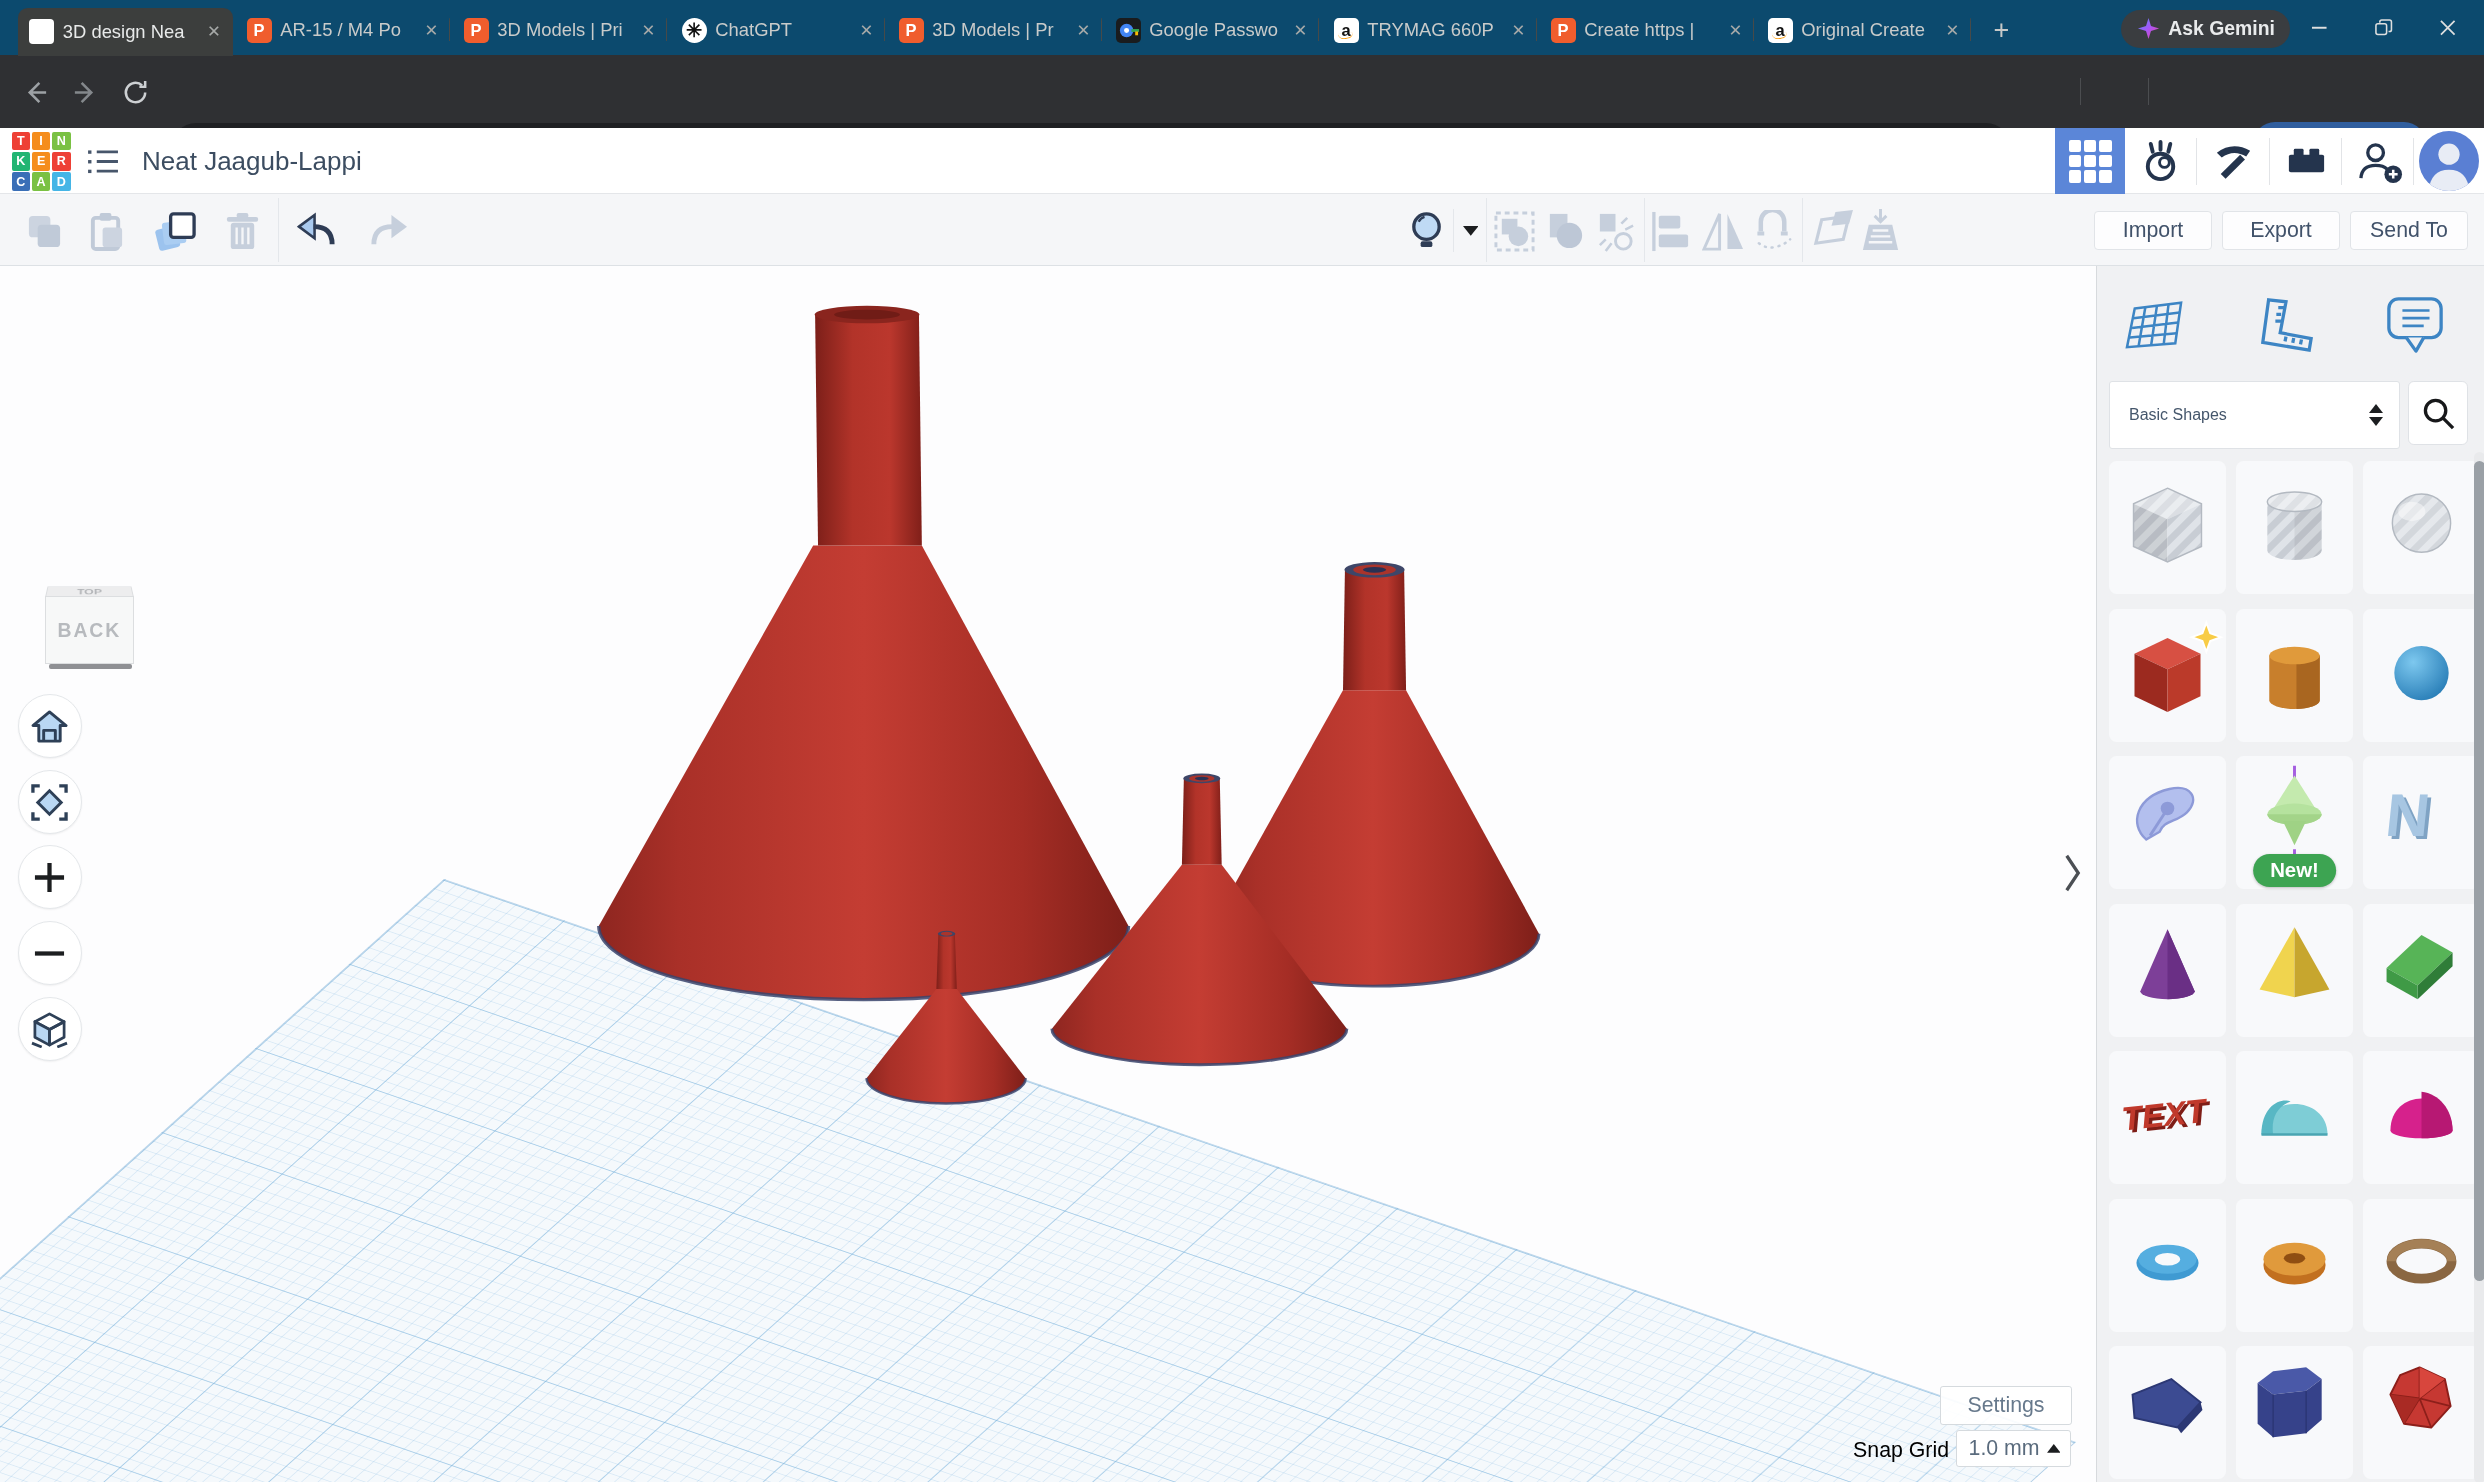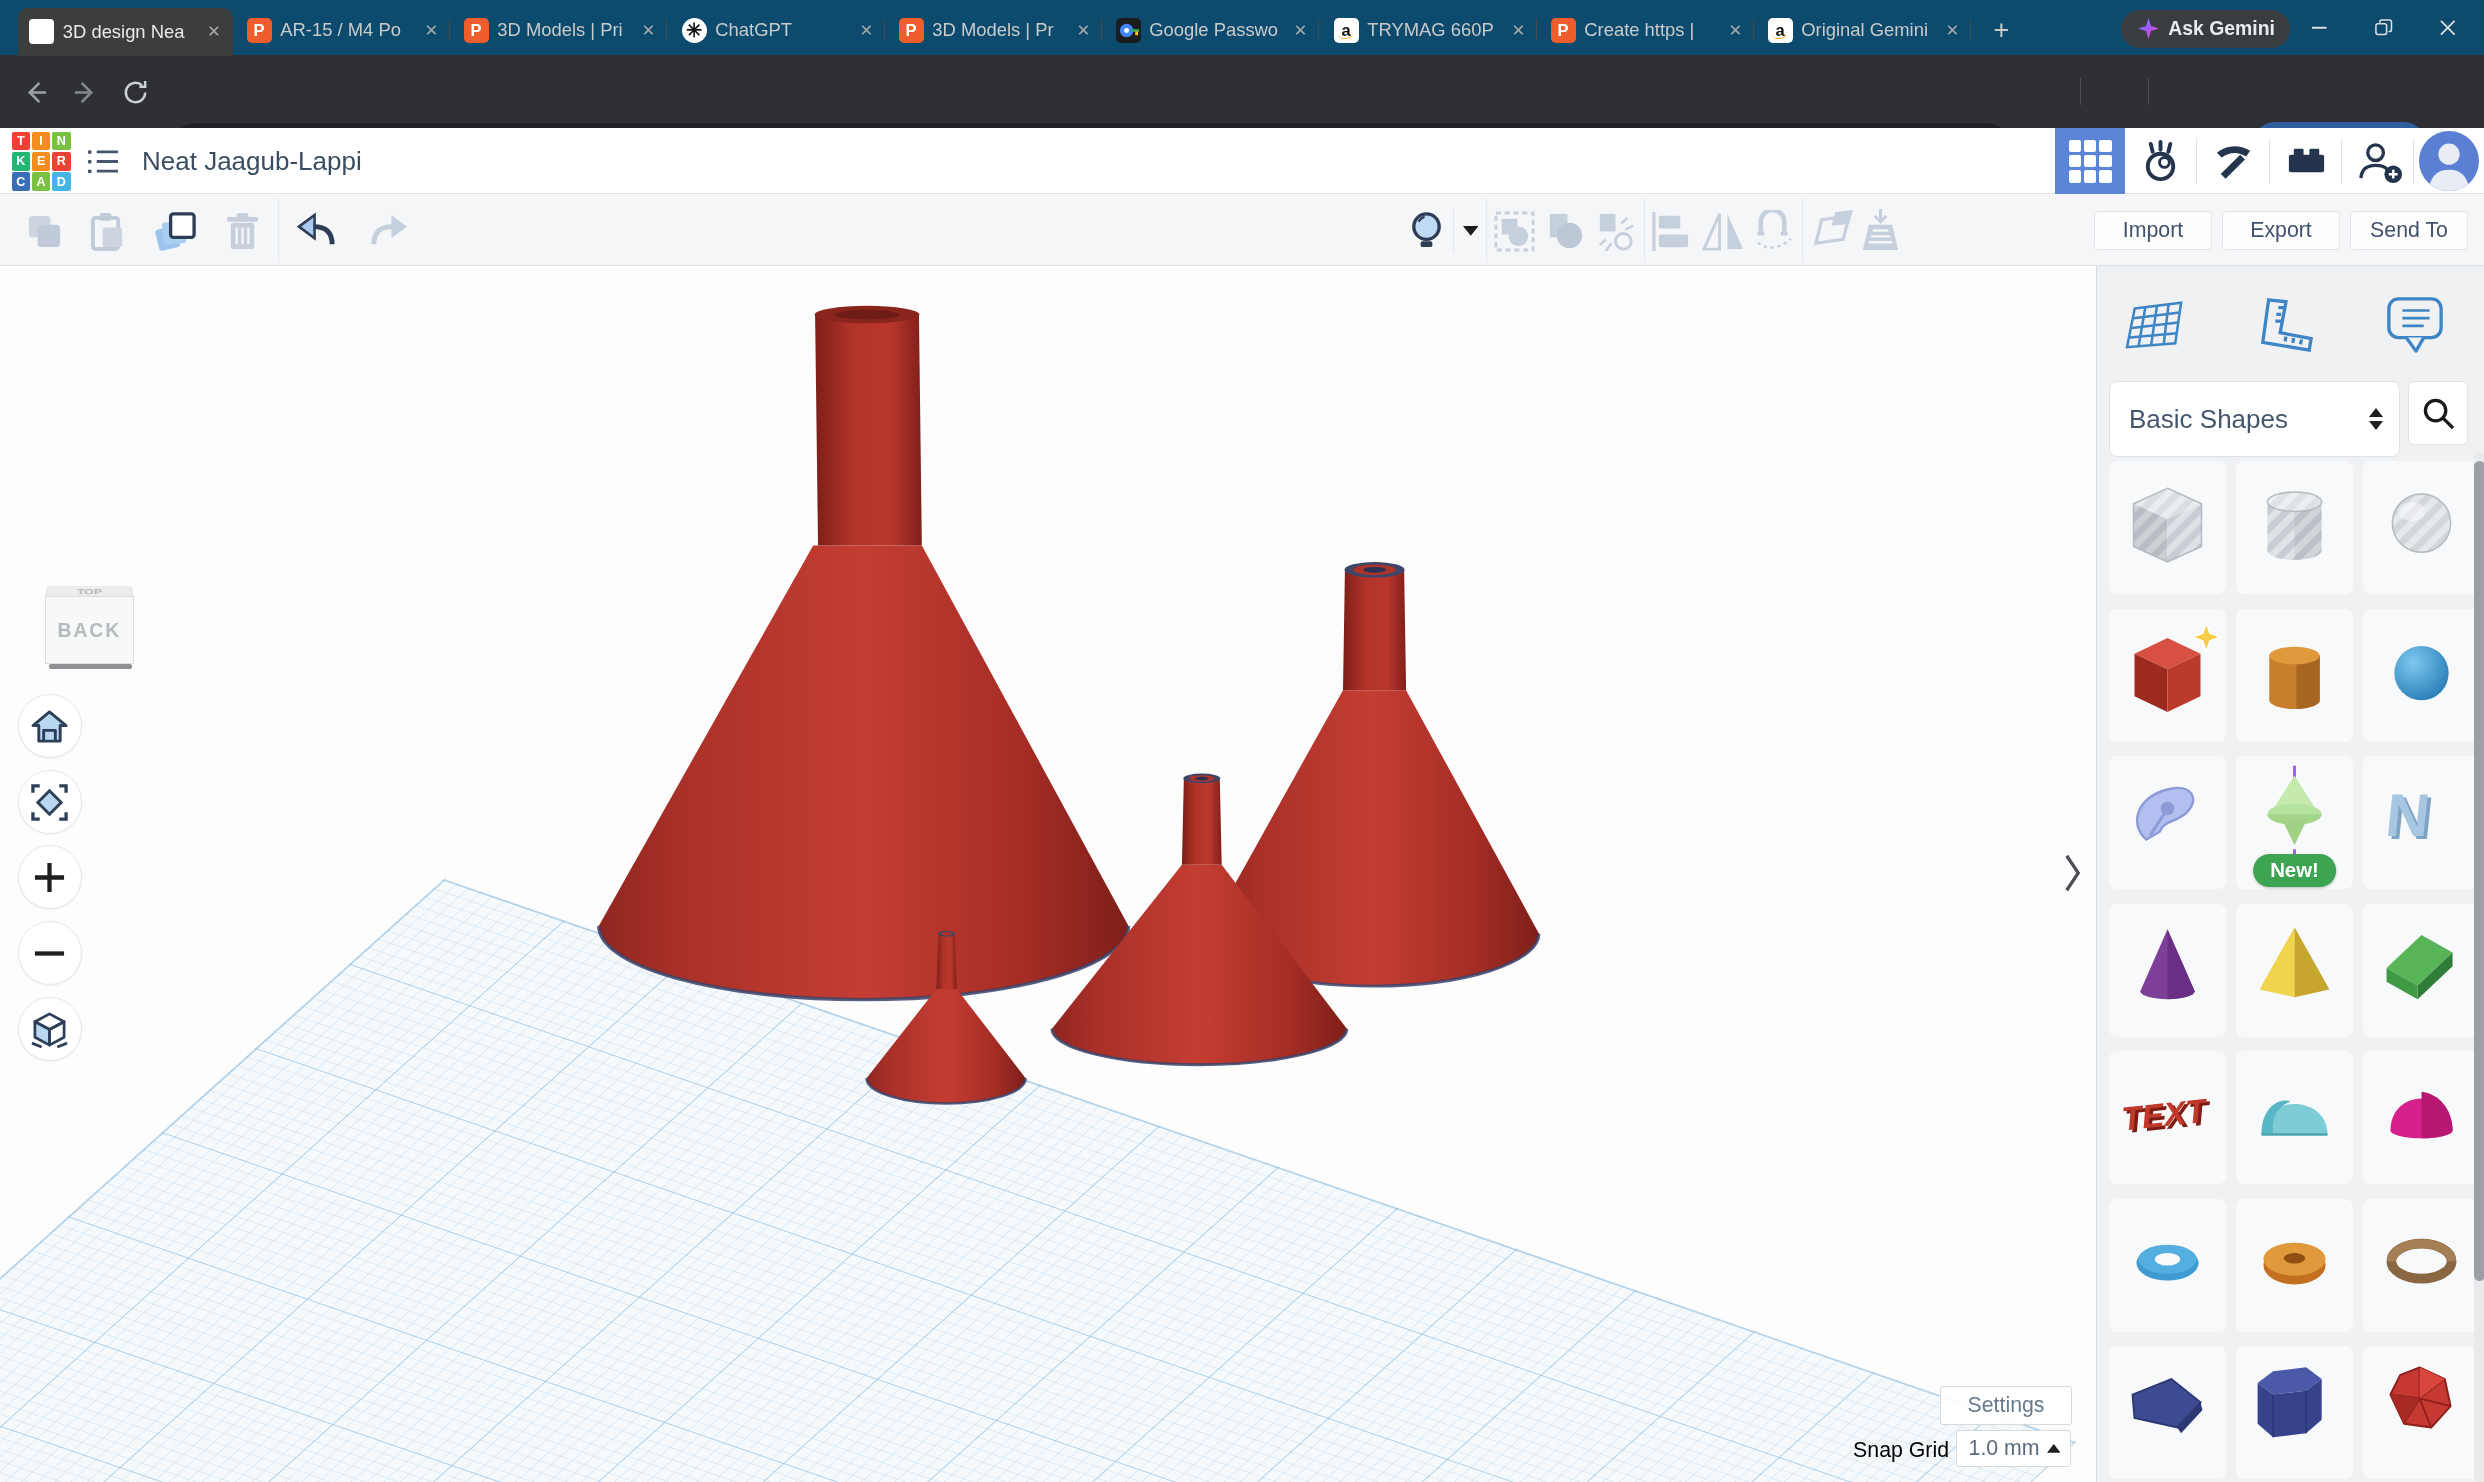--- a/index.html
+++ b/index.html
@@ -92,22 +92,22 @@
   #settingsbtn{position:absolute;left:1940px;top:1120px;width:132px;height:39px;background:rgba(255,255,255,0.92);
       border:1px solid #d5dade;border-radius:2.9px;display:flex;align-items:center;justify-content:center;font-size:21.3px;color:#67798c;}
   #snaplabel{position:absolute;left:1815px;top:1172px;width:134px;text-align:right;font-size:21.3px;color:#000000;}
   #snapbox{position:absolute;left:1956px;top:1164px;width:115px;height:37px;background:#fff;border:1px solid #d5dade;border-radius:2.9px;
       display:flex;align-items:center;justify-content:space-between;padding:0 9.7px 0 11.6px;font-size:21.3px;color:#5a6b7d;}
   #collapse{position:absolute;left:2061px;top:582px;}
 
   
   #panel{position:absolute;left:2096px;top:0;width:388px;height:1217px;background:#f0f1f3;border-left:1px solid #d7dadd;}
   .pt-ic{position:absolute;top:27px;width:74px;height:64px;display:flex;align-items:center;justify-content:center;}
-  #catdrop{position:absolute;left:11.6px;top:115px;width:291px;height:76px;background:#fff;border:1px solid #dfe2e6;border-radius:8px;
-      display:flex;align-items:center;justify-content:space-between;padding:0 15.5px 0 19.4px;font-size:26px;color:#44566b;}
+  #catdrop{position:absolute;left:11.6px;top:115px;width:291px;height:68px;background:#fff;border:1px solid #dfe2e6;border-radius:3px;
+      display:flex;align-items:center;justify-content:space-between;padding:0 15.5px 0 19.4px;font-size:16px;color:#44566b;}
   .sortarrows{display:flex;flex-direction:column;gap:3.9px;}
   .sortarrows i{width:0;height:0;border-left:7.8px solid transparent;border-right:7.8px solid transparent;display:block;}
   .sortarrows .up{border-bottom:9.7px solid #1c1e20;}
   .sortarrows .dn{border-top:9.7px solid #1c1e20;}
   #searchbtn{position:absolute;left:311px;top:115px;width:60px;height:64px;background:#fff;border:1px solid #dfe2e6;border-radius:5.8px;
       display:flex;align-items:center;justify-content:center;}
   .cell{position:absolute;width:117px;height:133px;background:#f8f9fb;border-radius:7.8px;}
   .cell svg{position:absolute;left:0;top:0;}
   .newbadge{position:absolute;left:50%;transform:translateX(-50%);top:98px;height:33px;padding:0 17.5px;border-radius:16.5px;
       background:#3da452;color:#fff;font-size:20.4px;font-weight:bold;display:flex;align-items:center;box-shadow:0 1px 2.9px rgba(0,0,0,.25);}
@@ -211,21 +211,21 @@
           <span class="sep"></span>
         </div>
         <div class="tab" style="left: 1539px;">
           <span class="fv fv-pr">P</span>
           <span class="tlabel">Create https |</span>
           <span class="tclose">✕</span>
           <span class="sep"></span>
         </div>
         <div class="tab" style="left: 1756px;">
           <span class="fv fv-az">a<i></i></span>
-          <span class="tlabel">Original Gemini</span>
+          <span class="tlabel">Original Create</span>
           <span class="tclose">✕</span>
           <span class="sep"></span>
         </div>
       </div>
     <div id="newtab">+</div>
     <div id="gemini">
       <svg width="23" height="23" viewBox="0 0 24 24">
         <path d="M12 1 L14.6 9.4 L23 12 L14.6 14.6 L12 23 L9.4 14.6 L1 12 L9.4 9.4 Z" fill="url(#gemg)"></path>
       </svg>
       <span>Ask Gemini</span>

